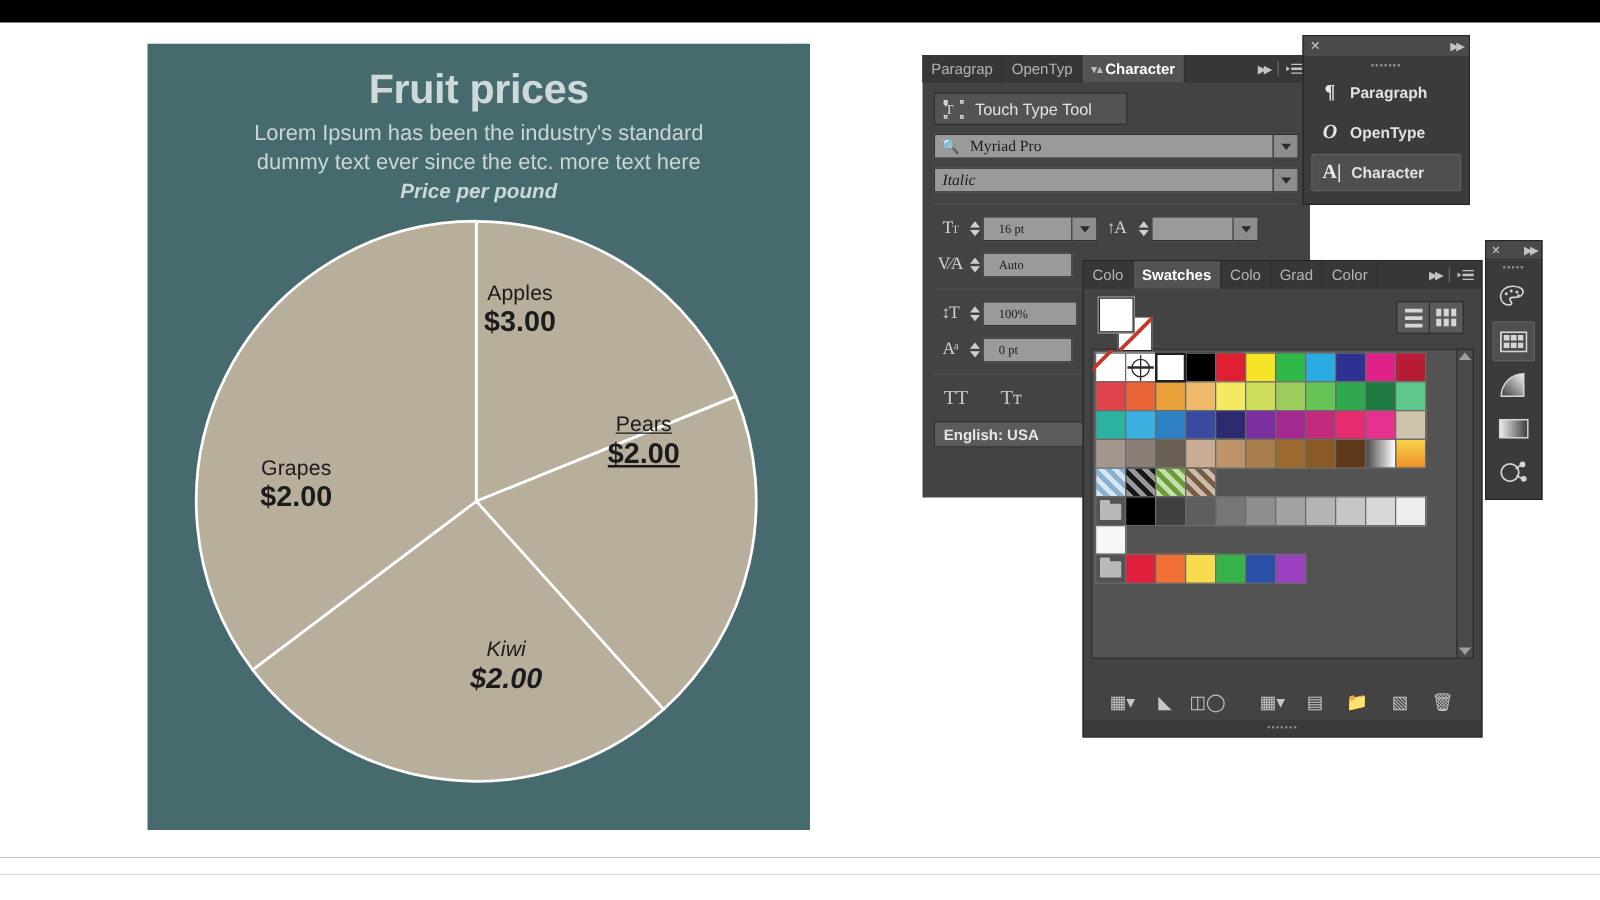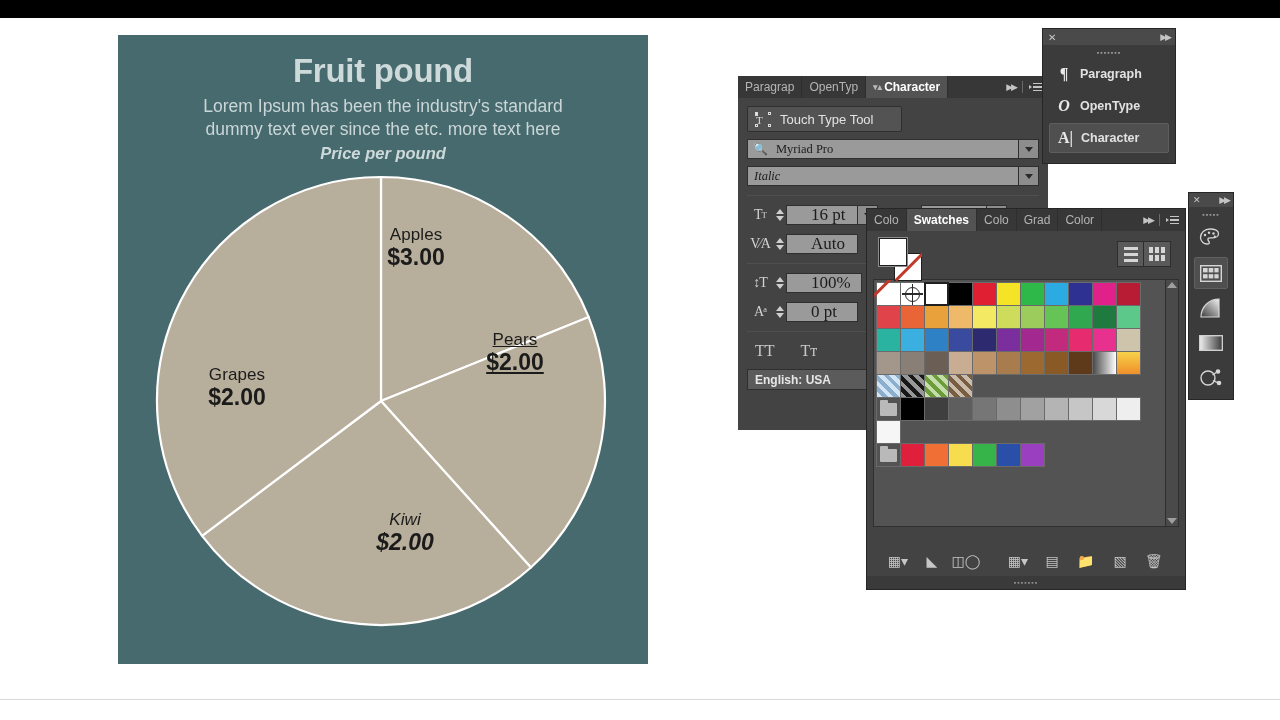--- a/index.html
+++ b/index.html
@@ -103,21 +103,21 @@
   .menu-ico .tri {
     width: 0; height: 0;
     border-left: 3px solid #c4c4c4;
     border-top: 2.5px solid transparent;
     border-bottom: 2.5px solid transparent;
   }
   .menu-ico .lines { display: flex; flex-direction: column; gap: 2px; }
   .menu-ico .lines i { display: block; width: 9px; height: 1.5px; background: #c4c4c4; }
 
   
-  #charPanel { left: 738px; top: 44px; width: 310px; height: 354px; margin-top: 32px; }
+  #charPanel { left: 738px; top: 44px; width: 310px; height: 354px; }
   .char-body { padding: 8px 9px 0 9px; }
 
   .touch-btn {
     display: flex; align-items: center; gap: 9px;
     height: 26px; width: 155px;
     background: #535353;
     border: 1px solid #2f2f2f;
     border-radius: 2px;
     padding-left: 7px;
     color: #e3e3e3; font-size: 13px;
@@ -179,22 +179,22 @@
   }
   .spin .up, .spin .dn {
     width: 0; height: 0; margin: 0 auto;
     border-left: 4px solid transparent;
     border-right: 4px solid transparent;
   }
   .spin .up { border-bottom: 5px solid #cfcfcf; }
   .spin .dn { border-top: 5px solid #cfcfcf; }
   .numfield {
     height: 20px; background: #9a9a9a; border: 1px solid #2f2f2f;
-    display: flex; align-items: center; padding-left: 24px;
-    font-size: 17px; color: #1c1c1c;
+    display: flex; align-items: center; padding-left: 12px;
+    font-size: 10px; color: #1c1c1c;
     font-family: "Liberation Serif", serif;
   }
   .char-sep { height: 1px; background: #4f4f4f; margin: 9px 0 0 0; }
 
   .caps-row { display: flex; align-items: center; gap: 26px; margin-top: 10px; padding-left: 8px; }
   .caps-row .cap {
     color: #c9c9c9; font-size: 16px;
     font-family: "Liberation Serif", serif;
   }
 
@@ -368,21 +368,21 @@
 </head>
 <body>
 
 <div id="stage">
 
   <div class="canvas-white"></div>
   <div class="bottom-strip"></div>
   <div class="bottom-line"></div>
 
   <div class="poster">
-    <div class="poster-title">Fruit pound</div>
+    <div class="poster-title">Fruit prices</div>
     <div class="poster-sub">
       <div>Lorem Ipsum has been the industry's standard</div>
       <div>dummy text ever since the etc. more text here</div>
     </div>
     <div class="poster-note">Price per pound</div>
 
     <div class="pie-wrap">
       <svg width="452" height="452" viewBox="0 0 452 452">
         <g id="pie-slices">
             <path d="M 226 226 L 226.00 2.00 A 224 224 0 0 1 433.69 142.09 Z" fill="#b8ae9c" stroke="#ffffff" stroke-width="2.2"></path>

